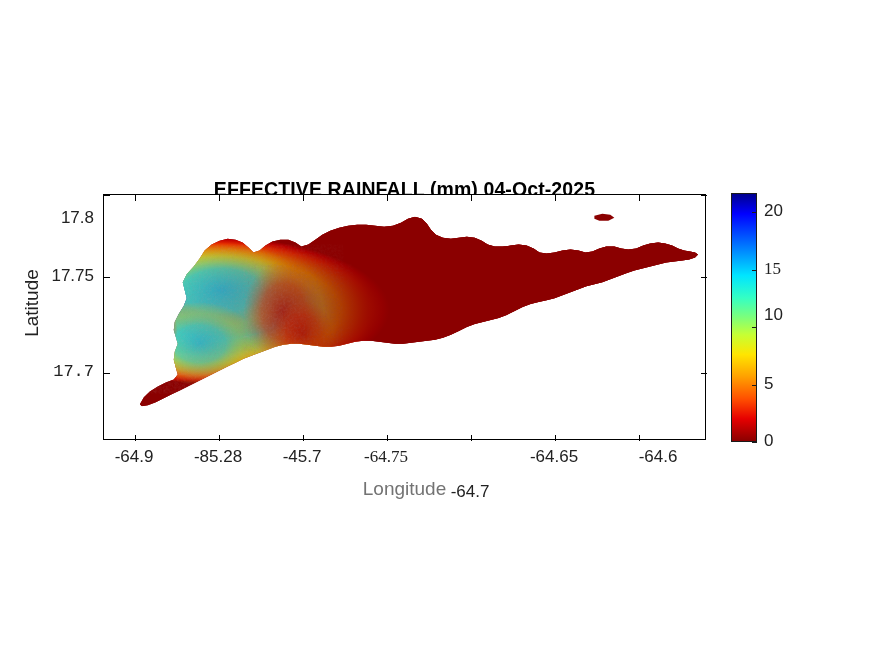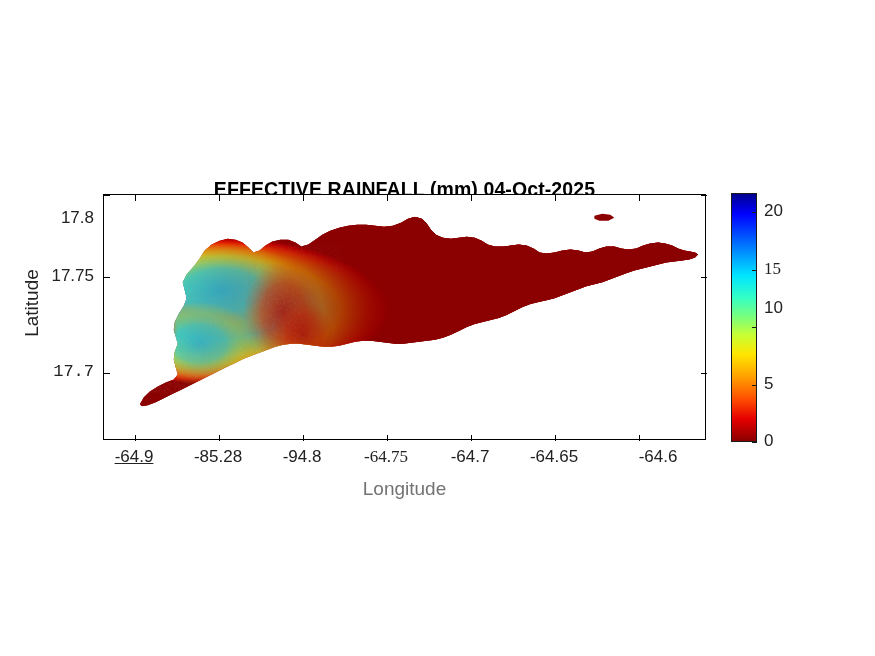--- a/index.html
+++ b/index.html
@@ -174,41 +174,41 @@
     <div class="tick xtick bot" style="left:535px;"></div>
 
     <div class="tick ytick" style="top:0px;"></div>
     <div class="tick ytick" style="top:82px;"></div>
     <div class="tick ytick" style="top:178px;"></div>
     <div class="tick ytick rt" style="top:0px;"></div>
     <div class="tick ytick rt" style="top:82px;"></div>
     <div class="tick ytick rt" style="top:178px;"></div>
   </div>
 
-  <div class="xlab" style="left:89px;text-decoration:underline;">-64.9</div>
+  <div class="xlab" style="left:89px;">-64.9</div>
   <div class="xlab" style="left:173px;">-85.28</div>
-  <div class="xlab" style="left:257px;">-94.8</div>
+  <div class="xlab" style="left:257px;">-45.7</div>
   <div class="xlab" style="left:341px;font-family:Liberation Serif, serif;">-64.75</div>
-  <div class="xlab" style="left:425px;">-64.7</div>
+  <div class="xlab" style="left:425px;margin-top:35px;">-64.7</div>
   <div class="xlab" style="left:509px;">-64.65</div>
   <div class="xlab" style="left:613px;text-align:center;">-64.6</div>
 
   <div class="ylab" style="left:14px;top:184px;margin-top:24px;">17.8</div>
   <div class="ylab" style="left:14px;top:266px;">17.75</div>
   <div class="ylab" style="left:14px;top:362px;font-family:Liberation Mono, monospace;">17.7</div>
 
   <div id="xaxis-title">Longitude</div>
   <div id="yaxis-title">Latitude</div>
 
   <div id="cbar"></div>
   <div class="cbtick" style="top:212px;"></div>
   <div class="cbtick" style="top:270px;"></div>
   <div class="cbtick" style="top:327px;"></div>
   <div class="cbtick" style="top:385px;"></div>
   <div class="cbtick" style="top:442px;"></div>
 
   <div class="cblab" style="top:201px;">20</div>
   <div class="cblab" style="top:259px;font-family:Liberation Serif, serif;">15</div>
-  <div class="cblab" style="top:298px;">10</div>
+  <div class="cblab" style="top:305px;">10</div>
   <div class="cblab" style="top:374px;">5</div>
   <div class="cblab" style="top:431px;">0</div>
 
 </div>
 
 </body></html>

